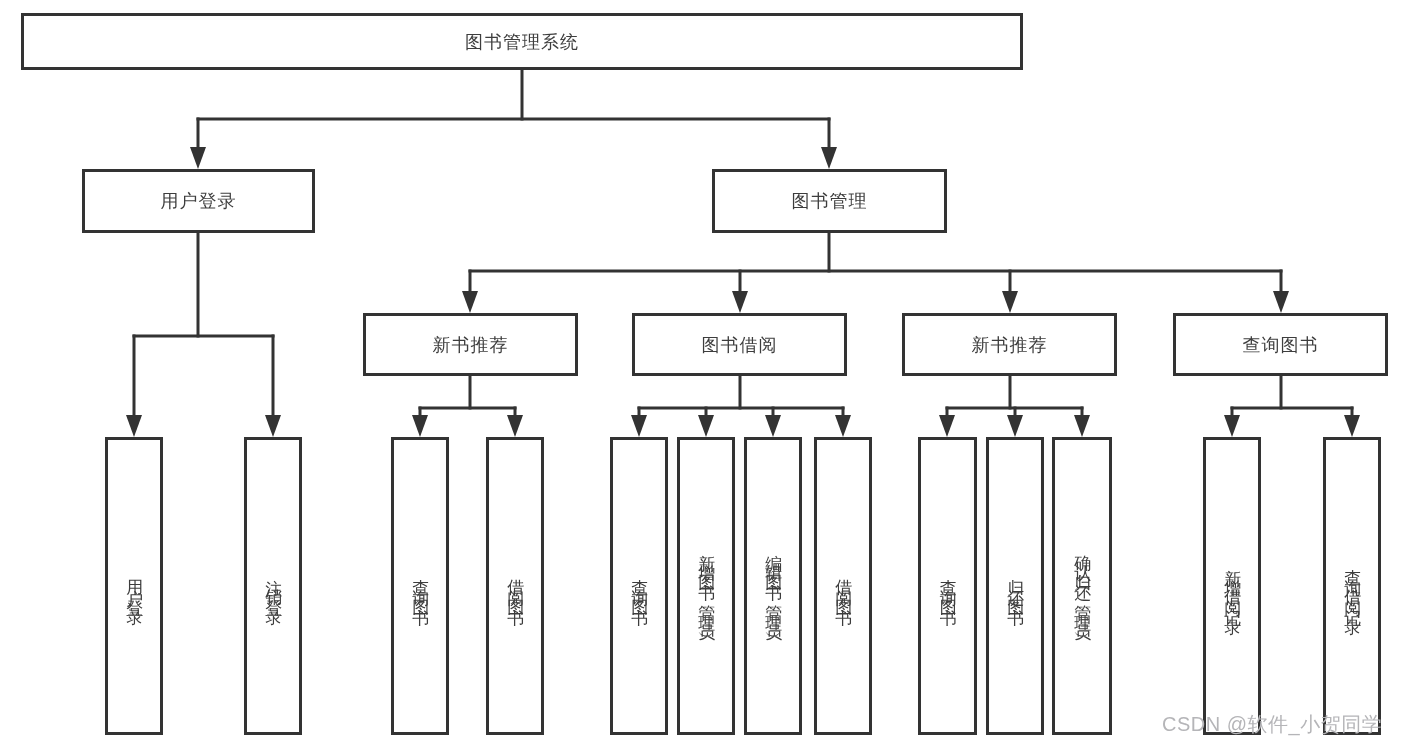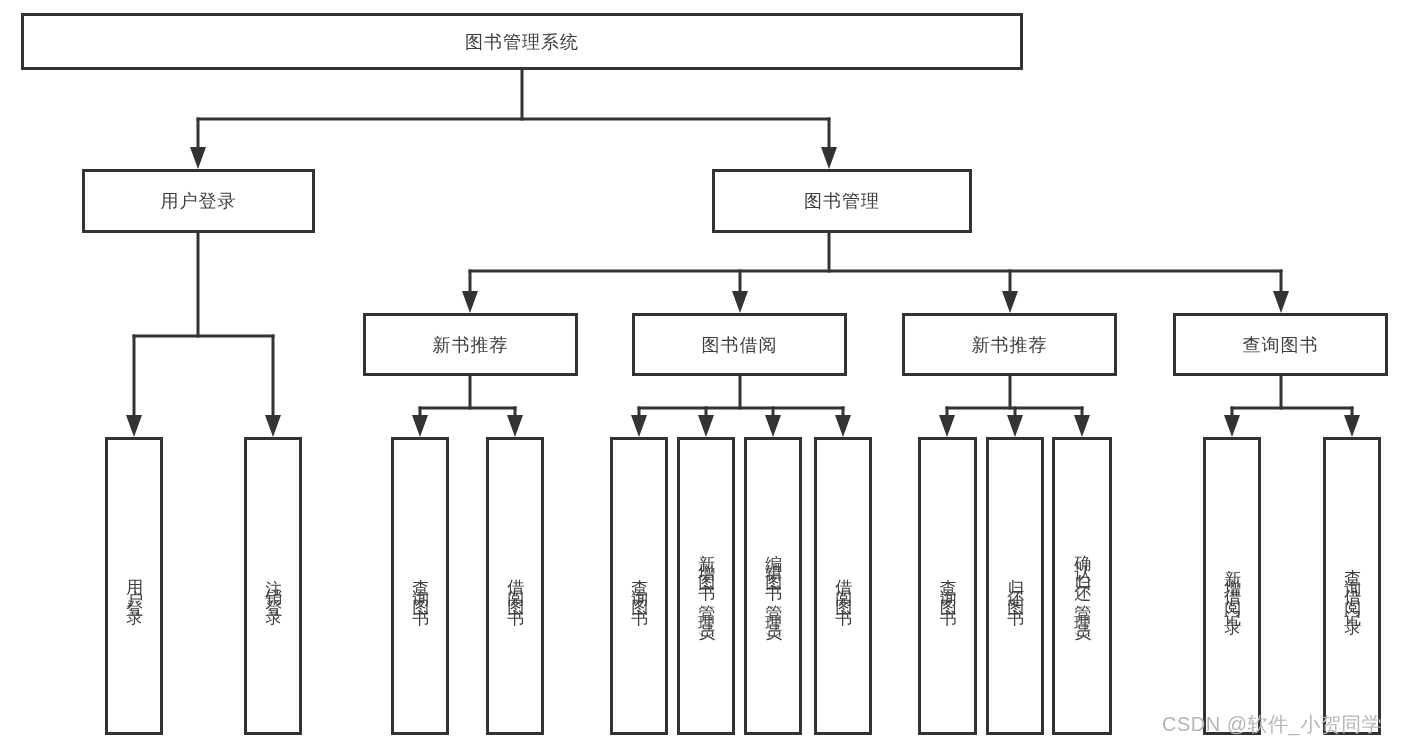--- a/index.html
+++ b/index.html
@@ -110,21 +110,21 @@
       <polygon points="1344,415 1360,415 1352,437" fill="#333333"></polygon>
     </svg>
 
   <div class="node" style="left:21px; top:13px; width:1002px; height:57px">
     <span>图书管理系统</span>
   </div>
 
   <div class="node" style="left:82px; top:169px; width:233px; height:64px">
     <span>用户登录</span>
   </div>
-  <div class="node" style="left:712px; top:169px; width:260px; height:64px">
+  <div class="node" style="left:712px; top:169px; width:235px; height:64px">
     <span>图书管理</span>
   </div>
 
   <div class="node" style="left:363px; top:313px; width:215px; height:63px">
     <span>新书推荐</span>
   </div>
   <div class="node" style="left:632px; top:313px; width:215px; height:63px">
     <span>图书借阅</span>
   </div>
   <div class="node" style="left:902px; top:313px; width:215px; height:63px">

